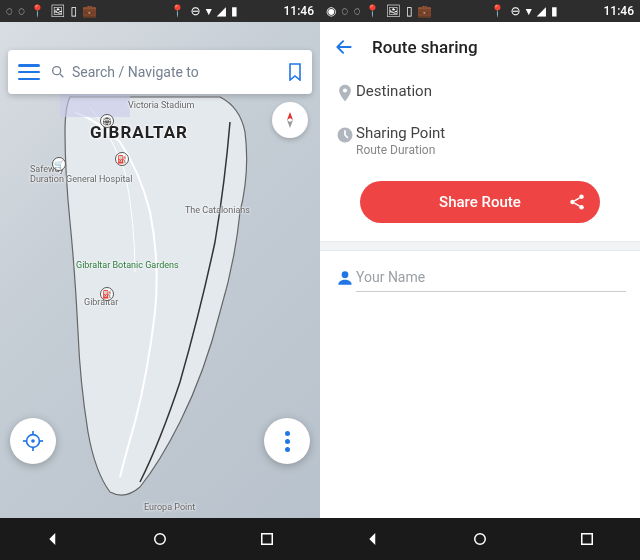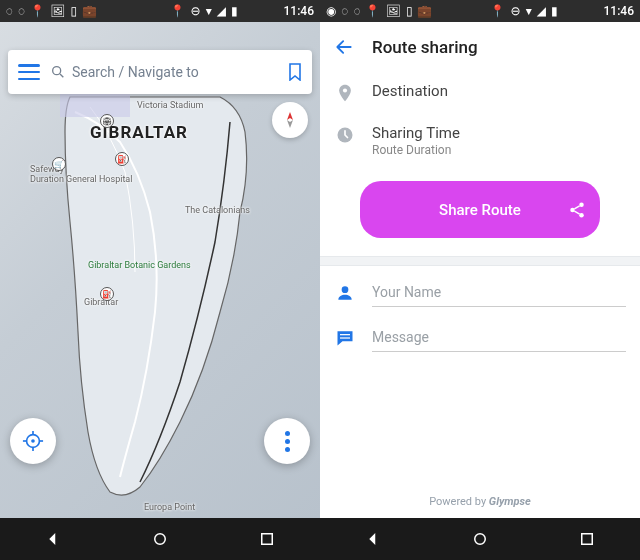--- a/index.html
+++ b/index.html
@@ -30,29 +30,29 @@
   .fab { position: absolute; width: 46px; height: 46px; background: #fff; border-radius: 50%; box-shadow: 0 2px 8px rgba(0,0,0,0.25); display: flex; align-items: center; justify-content: center; }
   .fab.locate { bottom: 54px; left: 10px; }
   .fab.more { bottom: 54px; right: 10px; flex-direction: column; gap: 3px; }
   .fab.more div { width: 5px; height: 5px; background: #2176e6; border-radius: 50%; }
   .poi-icon { position: absolute; width: 14px; height: 14px; background: #fff; border: 1px solid #555; border-radius: 50%; display: flex; align-items: center; justify-content: center; font-size: 8px; color: #333; }
 
   
   .rs-header { height: 50px; display: flex; align-items: center; padding: 0 14px; gap: 18px; margin-top: 22px; }
   .rs-back { color: #2176e6; }
   .rs-title { font-size: 17px; font-weight: 500; color: #222; }
-  .rs-row { display: flex; align-items: flex-start; padding: 10px 14px; gap: 16px; }
+  .rs-row { display: flex; align-items: flex-start; padding: 10px 14px; }
   .rs-row .icn { width: 22px; height: 22px; display: flex; align-items: center; justify-content: center; color: #b0b6bd; flex-shrink: 0; }
   .rs-row .txt { display: flex; flex-direction: column; }
   .rs-row .txt .main { font-size: 15px; color: #444; }
   .rs-row .txt .sub { font-size: 12px; color: #888; margin-top: 1px; }
-  .share-btn { margin: 14px auto 18px; width: 240px; height: 57px; background: #d946ef; border-radius: 21px; display: flex; align-items: center; justify-content: center; color: #fff; font-size: 15px; font-weight: 500; position: relative; }
+  .share-btn { margin: 14px auto 18px; width: 240px; height: 42px; background: #ef4444; border-radius: 21px; display: flex; align-items: center; justify-content: center; color: #fff; font-size: 15px; font-weight: 500; position: relative; }
   .share-btn .share-icn { position: absolute; right: 14px; }
   .divider-block { height: 10px; background: #f1f3f5; border-top: 1px solid #e6e9ec; border-bottom: 1px solid #e6e9ec; }
-  .input-row { display: flex; align-items: center; padding: 12px 14px 4px; gap: 16px; }
+  .input-row { display: flex; align-items: center; padding: 12px 14px 4px; }
   .input-row .icn { width: 22px; height: 22px; color: #2176e6; display: flex; align-items: center; justify-content: center; flex-shrink: 0; }
   .input-row .inp { flex: 1; border: none; border-bottom: 1px solid #ccc; padding: 6px 0; font-size: 14px; color: #333; outline: none; background: transparent; }
   .input-row .inp::placeholder { color: #9aa0a6; }
   .spacer { flex: 1; }
   .powered { text-align: center; font-size: 11px; color: #96a0ab; padding: 10px 0; }
   .powered b { font-style: italic; font-weight: 700; }
 
   
   .screen.right { background: #fff; }
   .screen.right .status-bar { position: absolute; top: 0; left: 0; right: 0; }
@@ -85,26 +85,26 @@
   <div class="map-area">
     <div class="peninsula">
       <svg viewBox="0 0 220 410">
         <path d="M 30 5 L 180 5 Q 200 15 205 40 Q 210 80 200 120 Q 195 170 180 220 Q 165 280 140 330 Q 120 370 100 395 Q 85 408 70 400 Q 55 380 48 340 Q 40 290 38 240 Q 35 180 30 130 Q 25 80 25 40 Q 25 15 30 5 Z" fill="#e4e9ee" stroke="#666" stroke-width="1.2"></path>
         <path d="M 35 20 Q 60 30 80 50 Q 100 80 110 120 Q 120 170 115 220 Q 108 280 95 330 Q 85 365 80 385" fill="none" stroke="#fff" stroke-width="2"></path>
         <path d="M 50 15 Q 70 40 85 80 Q 95 130 95 180" fill="none" stroke="#fff" stroke-width="1"></path>
         <path d="M 190 30 Q 185 90 175 150 Q 160 220 140 290 Q 120 350 100 390" fill="none" stroke="#333" stroke-width="1.5"></path>
         <rect x="20" y="0" width="70" height="25" fill="#c9caea" opacity="0.6"></rect>
       </svg>
     </div>
-    <div class="map-label" style="top:78px;left:137px">Victoria Stadium</div>
+    <div class="map-label" style="top:78px;left:128px">Victoria Stadium</div>
     <div class="map-label big" style="top:100px;left:90px">GIBRALTAR</div>
     <div class="map-label" style="top:142px;left:30px">Safeway</div>
     <div class="map-label" style="top:152px;left:30px">Duration General Hospital</div>
     <div class="map-label" style="top:183px;left:185px">The Catalonians</div>
-    <div class="map-label botanic" style="top:238px;left:88px">Gibraltar Botanic Gardens</div>
+    <div class="map-label botanic" style="top:238px;left:76px">Gibraltar Botanic Gardens</div>
     <div class="map-label" style="top:275px;left:84px">Gibraltar</div>
     <div class="map-label" style="top:480px;left:144px">Europa Point</div>
 
     <div class="poi-icon" style="top:92px;left:100px">🏟</div>
     <div class="poi-icon" style="top:135px;left:52px">🛒</div>
     <div class="poi-icon" style="top:130px;left:115px">⛽</div>
     <div class="poi-icon" style="top:265px;left:100px">⛽</div>
 
     <div class="search-bar">
       <div class="hamburger">
@@ -209,21 +209,21 @@
     </div>
 
     <div class="rs-row">
       <div class="icn">
         <svg width="20" height="20" viewBox="0 0 24 24">
             <circle cx="12" cy="12" r="9" fill="#b0b6bd"></circle>
             <path d="M12 7 v5 l3 3" stroke="#fff" stroke-width="2" fill="none" stroke-linecap="round"></path>
           </svg>
       </div>
       <div class="txt">
-        <div class="main">Sharing Time</div>
+        <div class="main">Sharing Point</div>
         <div class="sub">Route Duration</div>
       </div>
     </div>
 
     <div class="share-btn">
       <span>Share Route</span>
       <svg class="share-icn" width="18" height="18" viewBox="0 0 24 24">
         <circle cx="18" cy="5" r="3" fill="#fff"></circle>
           <circle cx="6" cy="12" r="3" fill="#fff"></circle>
           <circle cx="18" cy="19" r="3" fill="#fff"></circle>
@@ -237,36 +237,23 @@
     <div class="input-row">
       <div class="icn">
         <svg width="20" height="20" viewBox="0 0 24 24">
             <circle cx="12" cy="8" r="4" fill="#2176e6"></circle>
             <path d="M4 20 c0-4 4-6 8-6 s8 2 8 6 Z" fill="#2176e6"></path>
           </svg>
       </div>
       <input class="inp" placeholder="Your Name" style="">
     </div>
 
-    <div class="input-row">
-      <div class="icn">
-        <svg width="20" height="20" viewBox="0 0 24 24">
-            <path d="M3 4 h18 v12 h-12 l-6 5 Z" fill="#2176e6"></path>
-            <line x1="6" y1="8" x2="18" y2="8" stroke="#fff" stroke-width="1.5"></line>
-            <line x1="6" y1="12" x2="18" y2="12" stroke="#fff" stroke-width="1.5"></line>
-          </svg>
-      </div>
-      <input class="inp" placeholder="Message" style="">
-    </div>
 
     <div class="spacer"></div>
 
-    <div class="powered">
-      <span>Powered by </span><b>Glympse</b>
-    </div>
   </div>
 
   <div class="nav-bar">
     <div class="nav-btn">
         <svg viewBox="0 0 24 24">
           <path d="M15 4 L7 12 L15 20 Z" fill="#fff" stroke="none"></path>
         </svg>
       </div>
     <div class="nav-btn">
         <svg viewBox="0 0 24 24">

